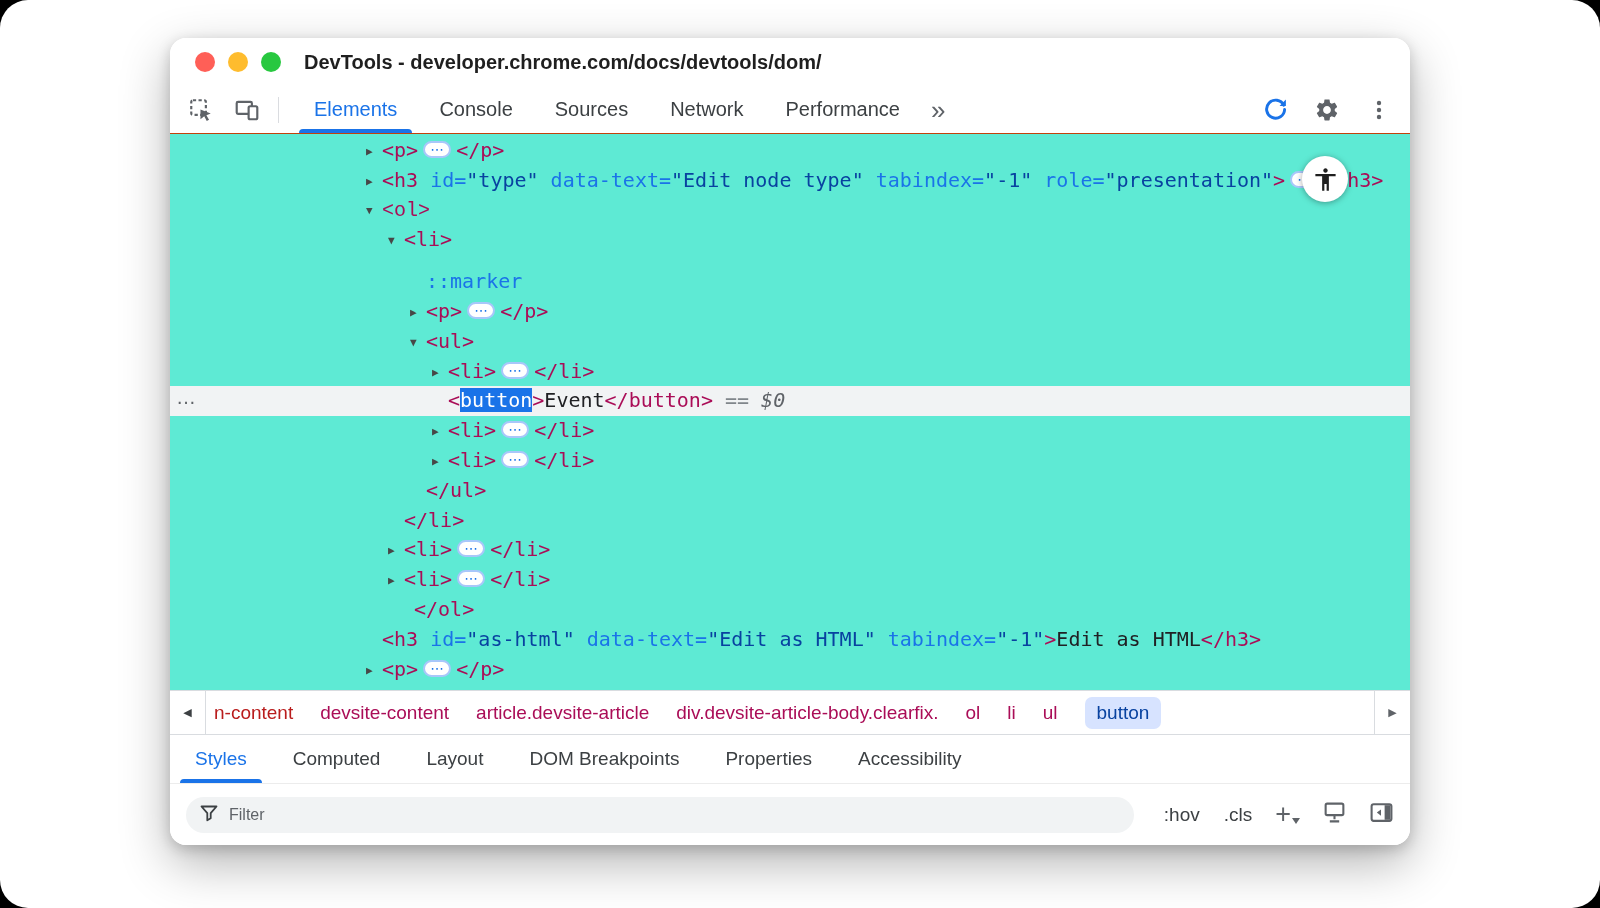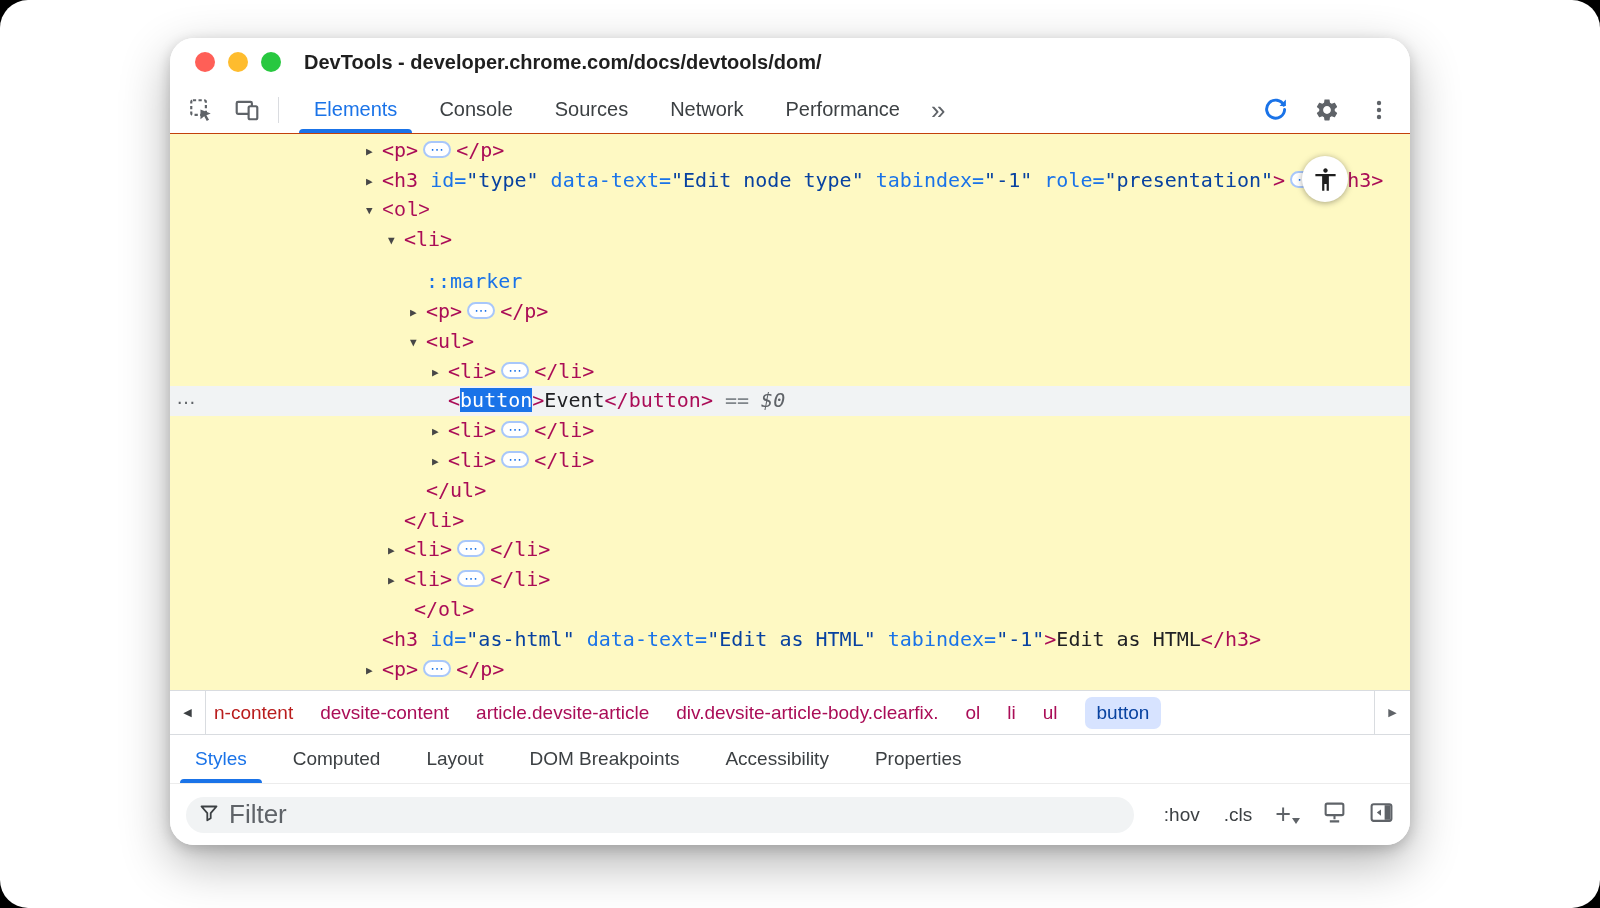--- a/index.html
+++ b/index.html
@@ -1,39 +1,39 @@
 <!DOCTYPE html>
 <html><head>
 <meta charset="utf-8">
 <style>
   *{margin:0;padding:0;box-sizing:border-box;cursor:default}
   html,body{width:1600px;height:908px;background:#000;font-family:"Liberation Sans",sans-serif;overflow:hidden}
   .canvas{position:absolute;inset:0;background:#fff;border-radius:28px;overflow:hidden}
-  .window{position:absolute;left:170px;top:38px;width:1240px;height:807px;background:#fff;border-radius:24px;
+  .window{position:absolute;left:170px;top:38px;width:1240px;height:807px;background:#fff;border-radius:16px;
           box-shadow:0 18px 50px rgba(0,0,0,.30),0 4px 14px rgba(0,0,0,.18);overflow:hidden}
 
   
   .titlebar{height:48px;display:flex;align-items:center;padding-left:12px;background:#fff}
   .light{width:20px;height:20px;border-radius:50%;margin-left:13px}
   .light.red{background:#ff5f57}.light.yellow{background:#febc2e}.light.green{background:#28c840}
   .title{margin-left:23px;font-size:20px;font-weight:700;color:#1f1f1f}
 
   
   .toolbar{height:48px;display:flex;align-items:center;padding-left:16px;border-bottom:1px solid #c2410c;position:relative;background:#fff}
   .tbicon{width:30px;height:30px;display:flex;align-items:center;justify-content:center;margin-right:16px}
   .tbdivider{width:1px;height:26px;background:#dadce0;margin:0 6px 0 0}
   .tabs{display:flex;height:100%;margin-left:8px}
   .tab{position:relative;display:flex;align-items:center;padding:0 21px;font-size:20px;color:#3c4043}
   .tab.active{color:#1a73e8}
   .tab.active::after{content:"";position:absolute;left:6px;right:6px;bottom:0;height:4px;border-radius:4px 4px 0 0;background:#1a73e8}
   .more-tabs{font-size:26px;color:#5f6368;margin-left:10px;line-height:1}
   .right-icons{position:absolute;right:16px;top:0;height:100%;display:flex;align-items:center;gap:22px}
 
   
-  .tree{position:relative;height:556px;overflow:hidden;padding-top:2px;background:#fef9c3;
+  .tree{position:relative;height:556px;overflow:hidden;padding-top:2px;background:#5eead4;
         font-family:"DejaVu Sans Mono",monospace;font-size:20px;color:#202124}
   .tree-row{height:29.8px;line-height:29.8px;white-space:pre;position:relative}
   .tree-row.selected{background:#f1f3f4}
   .gutter-dots{position:absolute;left:6px;top:-3px;color:#5f6368;font-family:"Liberation Sans",sans-serif;font-size:20px}
   .twisty{display:inline-block;width:16px;font-size:11px;color:#474747;vertical-align:2px}
   .tk-tag{color:#aa0d57}
   .tk-attr{color:#1a73e8}
   .tk-val{color:#0842a0}
   .tk-text{color:#202124}
   .tk-marker{color:#1a73e8}
@@ -58,21 +58,21 @@
 
   
   .sptabs{height:50px;border-top:1px solid #d9dce0;border-bottom:1px solid #ececec;display:flex;align-items:stretch;padding-left:2px;font-size:19px;background:#fff}
   .sp-tab{position:relative;display:flex;align-items:center;padding:0 23px;color:#3c4043}
   .sp-tab.active{color:#1a73e8}
   .sp-tab.active::after{content:"";position:absolute;left:8px;right:8px;bottom:0;height:4px;border-radius:4px 4px 0 0;background:#1a73e8}
 
   
   .filterbar{height:61px;display:flex;align-items:center;padding:0 16px;background:#fff}
   .filter-input{width:948px;height:36px;border-radius:18px;background:#f1f3f4;display:flex;align-items:center;padding:0 13px;flex:0 0 auto}
-  .filter-input input{border:none;outline:none;background:transparent;font-size:26px;color:#202124;margin-left:10px;width:820px;font-family:"Liberation Sans",sans-serif}
+  .filter-input input{border:none;outline:none;background:transparent;font-size:16px;color:#202124;margin-left:10px;width:820px;font-family:"Liberation Sans",sans-serif}
   .filter-input input::placeholder{color:#5f6368}
   .filter-right{margin-left:auto;display:flex;align-items:center;gap:22px;font-size:19px;color:#3c4043}
   .toggle-text{padding:2px 1px}
   .plus-wrap{position:relative;display:flex;align-items:center}
   .plus{font-size:27px;color:#5f6368;line-height:1}
   .plus-caret{width:0;height:0;border-left:4.5px solid transparent;border-right:4.5px solid transparent;border-top:6px solid #5f6368;margin:12px 0 0 1px}
 </style>
 </head>
 <body>
 
@@ -169,22 +169,22 @@
           <div class="crumb selected">button</div>
         </div>
       <span class="crumb-scroll right">▶</span>
     </div>
 
     <div class="sptabs">
         <div class="sp-tab active">Styles</div>
         <div class="sp-tab">Computed</div>
         <div class="sp-tab">Layout</div>
         <div class="sp-tab">DOM Breakpoints</div>
+        <div class="sp-tab">Properties</div>
         <div class="sp-tab">Accessibility</div>
-        <div class="sp-tab">Properties</div>
       </div>
 
     <div class="filterbar">
       <div class="filter-input">
         <span>
           <svg width="20" height="20" viewBox="0 0 20 20">
               <path d="M2.5 3.5h15l-5.8 6.7v5.1l-3.4 1.9v-7z" fill="none" stroke="#3c4043" stroke-width="1.8" stroke-linejoin="round"></path>
             </svg>
         </span>
         <input type="text" placeholder="Filter" style="">

